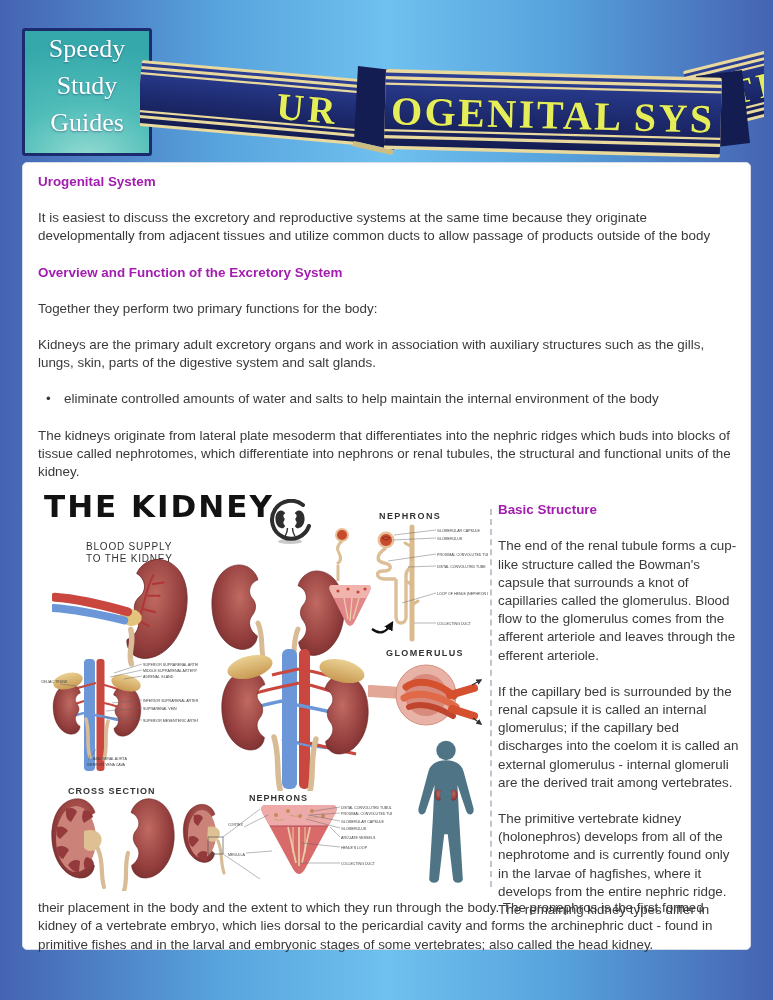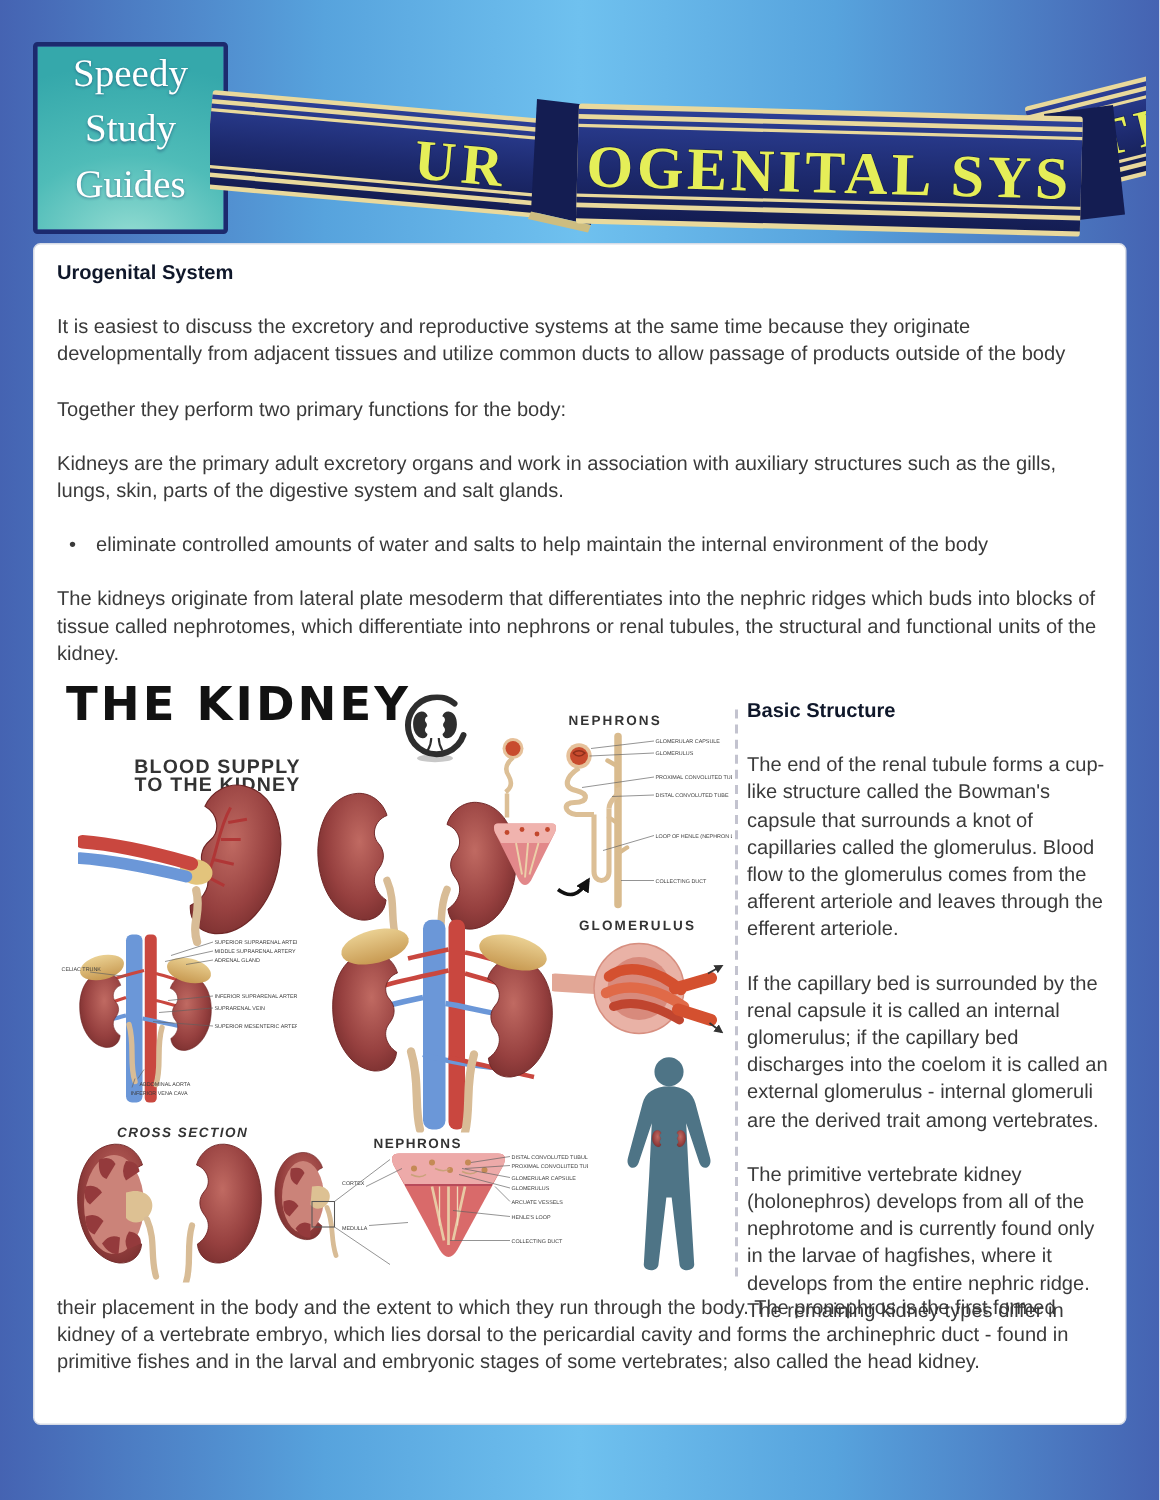--- a/index.html
+++ b/index.html
@@ -14,31 +14,31 @@
     color:#fff;font-family:"Liberation Serif",serif;font-size:26px;line-height:1.42;
     text-shadow:0 1px 2px rgba(20,40,90,.45);}
   .banner{position:absolute;left:140px;top:16px;width:624px;height:142px;}
   .bannertext{font-family:"Liberation Serif",serif;font-weight:700;fill:#e5ee58;
     stroke:#161f57;stroke-width:.9px;}
   
   .panel{position:absolute;left:22px;top:162px;width:729px;height:788px;box-sizing:border-box;
     background:#ffffff;border:1px solid #d6dbe6;border-radius:5px;padding:10px 15px 10px 15px;
     color:#3a3a3a;font-size:13.4px;line-height:18.2px;}
   .panel p{margin:0 0 18px 0;}
-  .h{font-weight:700;color:#0f172a;margin:0;}
+  .h{font-weight:700;color:#a21caf;margin:0;}
   ul.blt{margin:0 0 18px 0;padding:0 0 0 26px;}
   ul.blt li{list-style:none;position:relative;margin:0;}
   ul.blt li::before{content:"\2022";position:absolute;left:-18px;top:0;color:#3a3a3a;}
   
   .diagram{position:relative;height:400px;}
   .dg{position:absolute;}
   .dtitle{font-weight:900;font-size:31px;letter-spacing:2px;color:#121212;
     font-family:"DejaVu Sans",sans-serif;white-space:nowrap;}
   .dlabel{font-weight:700;font-size:9px;letter-spacing:1px;color:#333;white-space:nowrap;}
-  .bsl{font-weight:700;font-size:13px;letter-spacing:.8px;color:#333;text-align:center;line-height:12px;}
+  .bsl{font-weight:400;font-size:10px;letter-spacing:.8px;color:#333;text-align:left;line-height:12px;}
   .divider{border-left:2px dashed #c3c3cf;width:0;}
   .rc{position:absolute;left:460px;top:2px;width:242px;}
   .rc p{margin:0 0 18px 0;}
   
   .tl{font-size:3.6px;fill:#3c3c3c;}
   .ll{stroke:#606060;stroke-width:.45;fill:none;}
   svg{display:block;}
 </style>
 </head>
 <body>
@@ -114,20 +114,21 @@
       <rect x="0" y="66" width="336" height="3.2" fill="#e9d99c"></rect>
       <text class="bannertext" paint-order="stroke" x="168" y="55" font-size="40" letter-spacing="2.5" text-anchor="middle">OGENITAL SYS</text>
     </g>
   </svg>
 
   <div class="panel">
 
     <p class="h">Urogenital System</p>
     <p>It is easiest to discuss the excretory and reproductive systems at the same time because they originate developmentally from adjacent tissues and utilize common ducts to allow passage of products outside of the body</p>
 
+    <p class="h">Overview and Function of the Excretory System</p>
     <p>Together they perform two primary functions for the body:</p>
 
     <p>Kidneys are the primary adult excretory organs and work in association with auxiliary structures such as the gills, lungs, skin, parts of the digestive system and salt glands.</p>
 
     <ul class="blt">
       <li><span>eliminate controlled amounts of water and salts to help maintain the internal environment of the body</span></li>
     </ul>
 
     <p>The kidneys originate from lateral plate mesoderm that differentiates into the nephric ridges which buds into blocks of tissue called nephrotomes, which differentiate into nephrons or renal tubules, the structural and functional units of the kidney.</p>
 
@@ -196,21 +197,21 @@
         <path d="M84,52 C74,54 66,56 58,58 M99,56 C112,58 126,62 140,64 M84,90 C98,94 120,98 144,100" fill="none" stroke="#6b97d8" stroke-width="3.6"></path>
         <path d="M101,92 C120,96 140,101 158,105" fill="none" stroke="#c9473f" stroke-width="3"></path>
         <use href="#kid" transform="translate(82,20) scale(-0.6,0.6)"></use>
         <use href="#kid" transform="translate(112,24) scale(0.6,0.6)"></use>
         <ellipse cx="52" cy="18" rx="23" ry="11" fill="url(#glandGrad)" transform="rotate(-14,52,18)"></ellipse>
         <ellipse cx="144" cy="22" rx="23" ry="11" fill="url(#glandGrad)" transform="rotate(14,144,22)"></ellipse>
         <path d="M76,88 C82,108 78,124 82,140" fill="none" stroke="#d8bc96" stroke-width="5.5" stroke-linecap="round"></path>
         <path d="M118,90 C112,110 116,126 112,142" fill="none" stroke="#d8bc96" stroke-width="5.5" stroke-linecap="round"></path>
       </svg>
 
-      <div class="dg dlabel" style="left:40px;top:283px;font-style:italic;">CROSS SECTION</div>
+      <div class="dg dlabel" style="left:30px;top:283px;">CROSS SECTION</div>
 
       <svg class="dg" style="left:6px;top:296px;" width="132" height="96" viewBox="0 0 132 96">
         <use href="#kid" transform="translate(66,2) scale(-0.6,0.6)"></use>
         <ellipse cx="32" cy="44" rx="20" ry="33" fill="#cb8379"></ellipse>
         <path d="M22,14 q8,-3 11,3 l-6,10 q-6,-2 -5,-13 Z" fill="#943a3c"></path>
         <path d="M13,32 q-2,9 3,12 l8,-8 q-4,-6 -11,-4 Z" fill="#943a3c"></path>
         <path d="M13,52 q0,10 6,12 l6,-9 q-5,-6 -12,-3 Z" fill="#943a3c"></path>
         <path d="M24,70 q5,8 11,7 l1,-11 q-7,-3 -12,4 Z" fill="#943a3c"></path>
         <path d="M40,15 q8,0 9,7 l-9,6 q-4,-6 0,-13 Z" fill="#943a3c"></path>
         <path d="M42,62 q8,1 8,8 l-9,4 q-3,-6 1,-12 Z" fill="#943a3c"></path>

